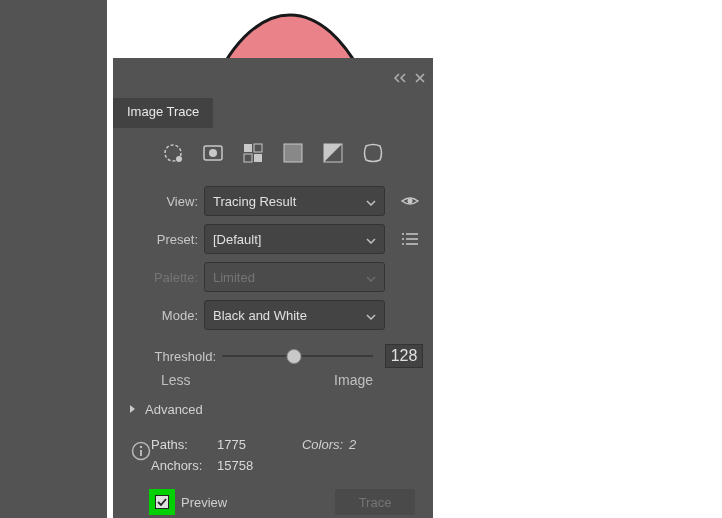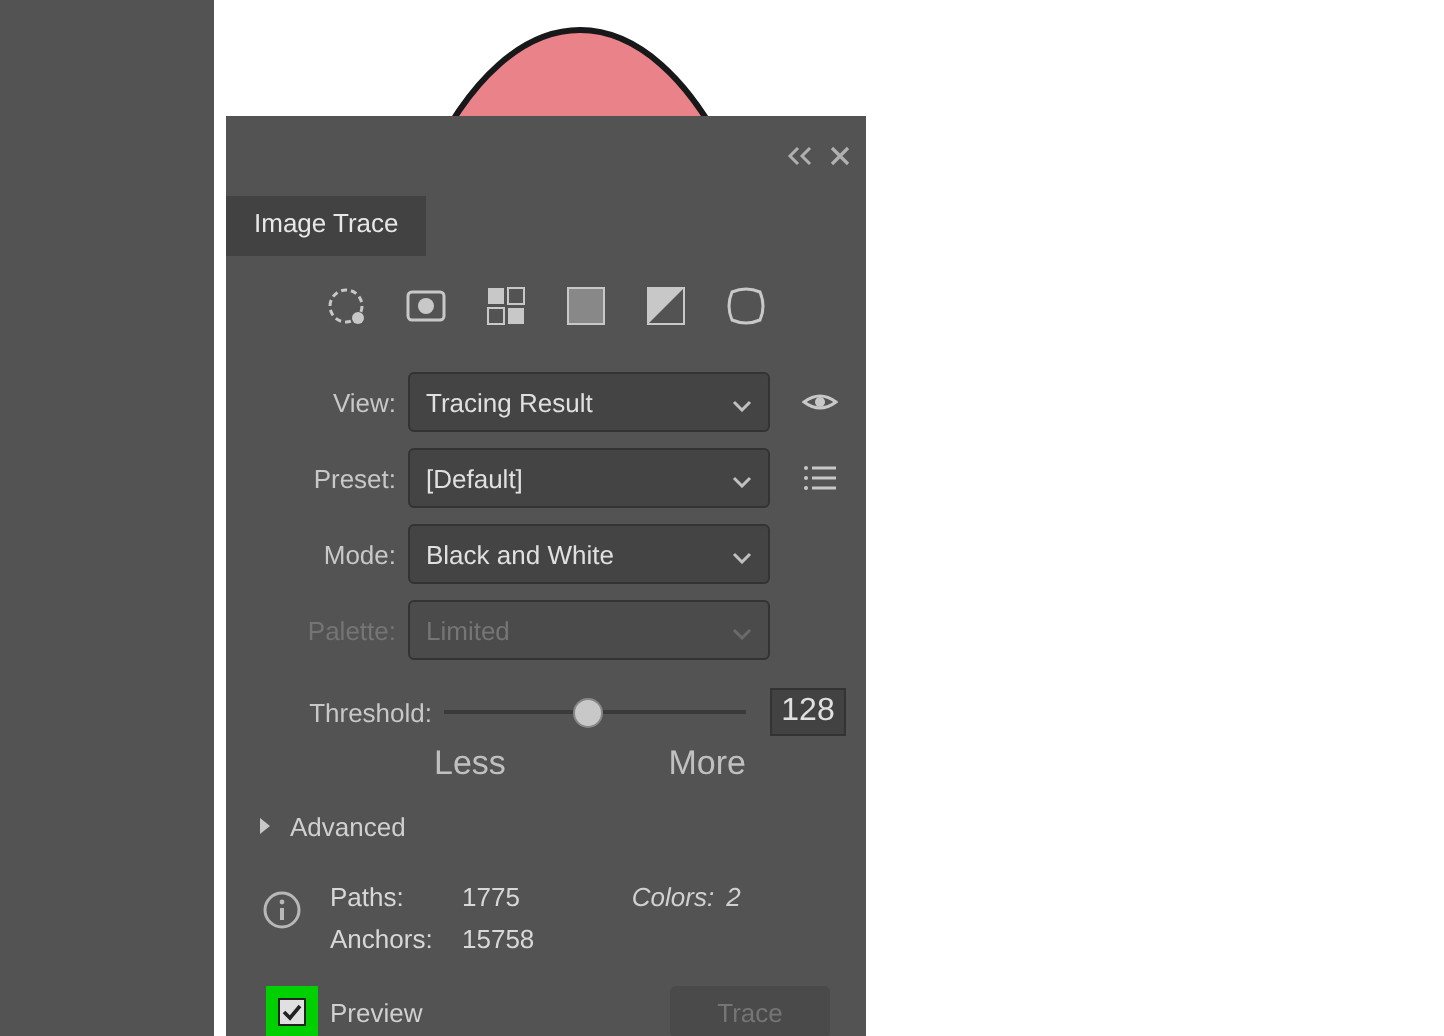--- a/index.html
+++ b/index.html
@@ -152,36 +152,35 @@
       display: flex;
       align-items: center;
       justify-content: center;
       color: #e0e0e0;
       font-size: 16px;
       margin-left: 6px;
     }
     .slider-labels {
       display: flex;
       justify-content: space-between;
-      padding: 0 60px 0 104px;
-      font-size: 17px;
+      padding: 0 60px 0 48px;
+      font-size: 14px;
       color: #c0c0c0;
       margin-top: 2px;
     }
     .advanced-row {
       display: flex;
       align-items: flex-end;
       padding: 14px 16px;
       gap: 8px;
     }
     .info-section {
       display: flex;
       align-items: flex-start;
       padding: 6px 18px;
-      gap: 14px;
     }
     .info-icon {
       width: 20px;
       height: 20px;
       margin-top: 4px;
     }
     .info-labels {
       display: flex;
       flex-direction: column;
       gap: 6px;
@@ -201,20 +200,21 @@
       display: flex;
       gap: 6px;
       margin-left: 50px;
       font-style: italic;
     }
     .bottom-row {
       display: flex;
       align-items: center;
       justify-content: space-between;
       padding: 10px 18px 0 20px;
+      margin-left: 16px;
     }
     .preview-wrap {
       display: flex;
       align-items: center;
       gap: 6px;
     }
     .checkbox-hl {
       width: 26px;
       height: 26px;
       background: #00d000;
@@ -347,56 +347,56 @@
           <line x1="4" y1="7" x2="16" y2="7" stroke="#c8c8c8" stroke-width="1.5"></line>
           <line x1="4" y1="12" x2="16" y2="12" stroke="#c8c8c8" stroke-width="1.5"></line>
           <circle cx="1" cy="2" r="1" fill="#c8c8c8"></circle>
           <circle cx="1" cy="7" r="1" fill="#c8c8c8"></circle>
           <circle cx="1" cy="12" r="1" fill="#c8c8c8"></circle>
         </svg>
     </div>
   </div>
 
   <div class="form-row">
+    <div class="form-label dim">Palette:</div>
+    <div class="dropdown dim">
+      <span>Limited</span>
+      <span class="chev">
+        <svg width="10" height="6" viewBox="0 0 10 6">
+            <path d="M1 1 L5 5 L9 1" stroke="#6a6a6a" stroke-width="1.5" fill="none"></path>
+          </svg>
+      </span>
+    </div>
+    <div class="side-icon"></div>
+  </div>
+
+  <div class="form-row">
     <div class="form-label">Mode:</div>
     <div class="dropdown">
       <span>Black and White</span>
       <span class="chev">
         <svg width="10" height="6" viewBox="0 0 10 6">
             <path d="M1 1 L5 5 L9 1" stroke="#c0c0c0" stroke-width="1.5" fill="none"></path>
           </svg>
       </span>
     </div>
     <div class="side-icon"></div>
   </div>
 
-  <div class="form-row">
-    <div class="form-label dim">Palette:</div>
-    <div class="dropdown dim">
-      <span>Limited</span>
-      <span class="chev">
-        <svg width="10" height="6" viewBox="0 0 10 6">
-            <path d="M1 1 L5 5 L9 1" stroke="#6a6a6a" stroke-width="1.5" fill="none"></path>
-          </svg>
-      </span>
-    </div>
-    <div class="side-icon"></div>
-  </div>
-
   <div class="threshold-row">
     <div class="form-label" style="width:75px">Threshold:</div>
     <div class="slider-wrap">
       <div class="slider-track"></div>
       <div class="slider-knob"></div>
     </div>
     <div class="threshold-value">128</div>
   </div>
   <div class="slider-labels">
     <span>Less</span>
-    <span>More</span>
+    <span>Image</span>
   </div>
 
   <div class="advanced-row">
     <span>
       <svg width="8" height="10" viewBox="0 0 8 10">
           <path d="M1 1 L6 5 L1 9 Z" fill="#c8c8c8"></path>
         </svg>
     </span>
     <span>Advanced</span>
   </div>

